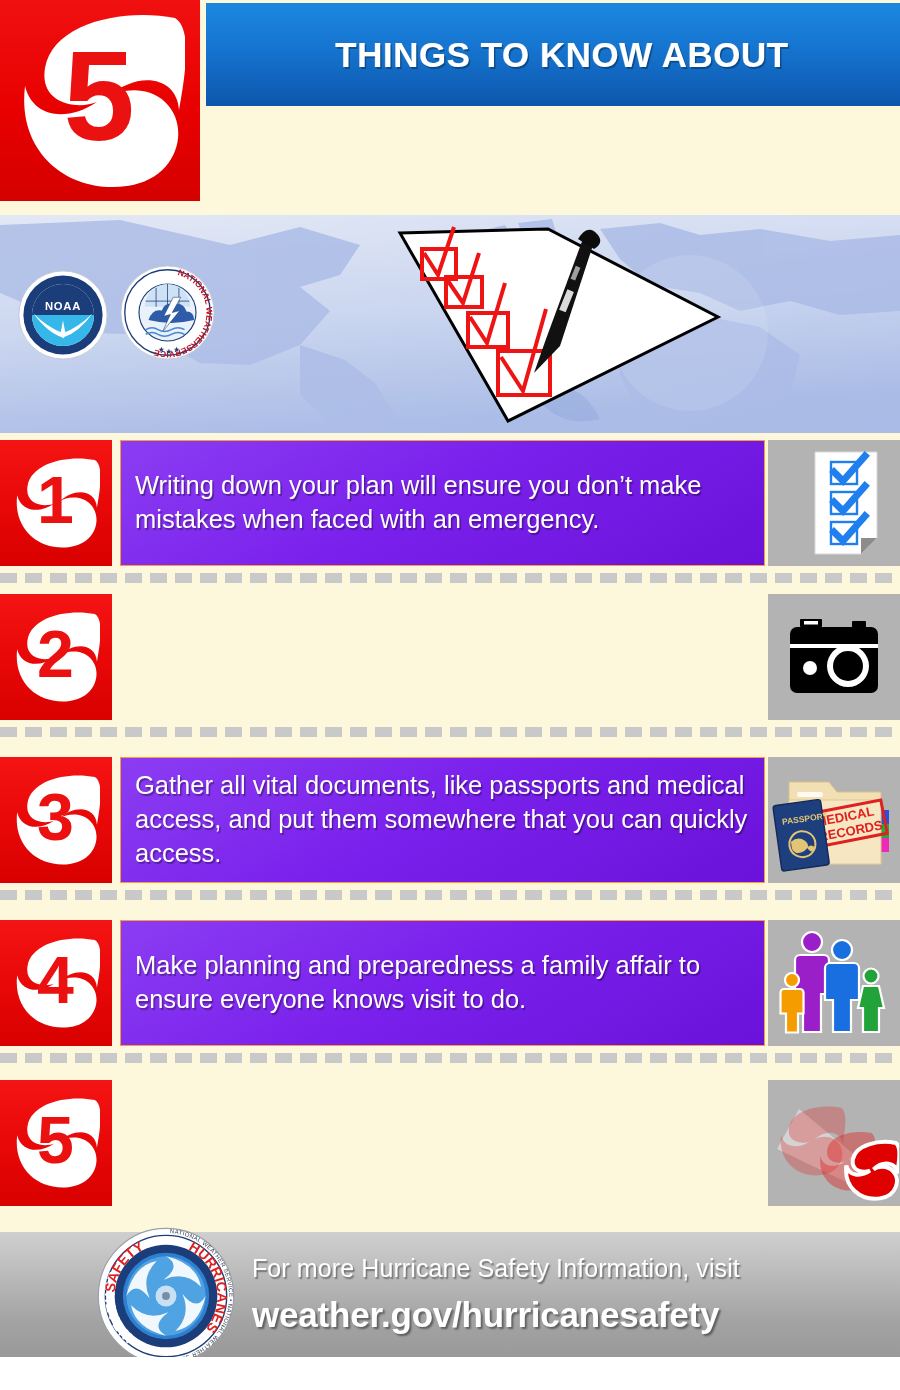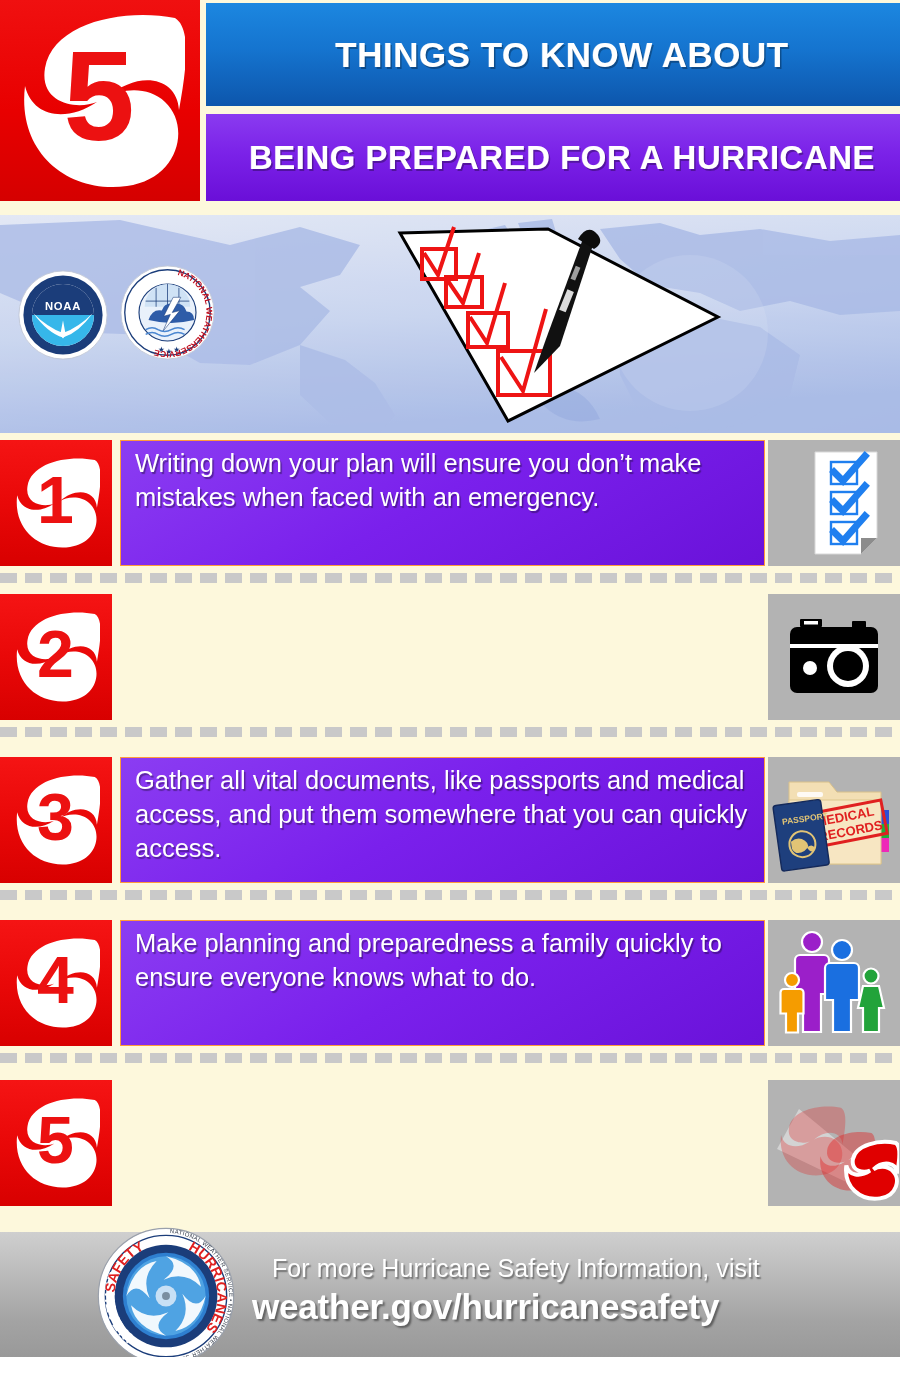--- a/index.html
+++ b/index.html
@@ -55,21 +55,21 @@
   .num-block {
     position: absolute; left: 0; top: 0; width: 112px; height: 100%;
     background: linear-gradient(180deg,#f51414 0%, #e90808 50%, #d80000 100%);
     overflow: hidden;
   }
   .num-block svg { position: absolute; left: 50%; top: 50%; transform: translate(-50%,-50%); }
   .stmt-bar {
     position: absolute; left: 120px; top: 0; width: 645px; height: 100%;
     background: linear-gradient(150deg,#8b3df2 0%, #7a20ec 48%, #6a12d9 100%);
     border: 1px solid #ff9a3c;
-    display: flex; padding: 6px 2px 6px 14px;
+    display: flex; align-items: center; padding: 6px 2px 6px 14px;
   }
   .stmt-text {
     color: #ffffff; font-size: 25.5px; line-height: 1.33; font-weight: 400;
     text-shadow: 1.5px 1.5px 1px rgba(0,0,0,0.35);
   }
   .icon-block {
     position: absolute; left: 768px; top: 0; width: 132px; height: 100%;
     background: #b3b3b3; display: flex; align-items: center; justify-content: center;
     overflow: hidden;
   }
@@ -82,24 +82,23 @@
   
   .footer {
     position: absolute; left: 0; top: 1232px; width: 900px; height: 125px;
     background: linear-gradient(180deg,#cfcfcf 0%, #bdbdbd 30%, #a3a3a3 72%, #999999 100%);
   }
   .footer-seal { position: absolute; left: 96px; top: -6px; }
   .footer-text { position: absolute; left: 252px; top: 22px; }
   .footer-line1 {
     color: #ffffff; font-size: 25px; font-weight: 400; letter-spacing: 0.1px;
     text-shadow: 1.5px 1.5px 1.5px rgba(0,0,0,0.40);
-    margin-left: 20px;
   }
   .footer-line2 {
-    color: #ffffff; font-size: 35px; font-weight: bold; margin-top: 4px; letter-spacing: -0.2px;
+    color: #ffffff; font-size: 35px; font-weight: bold; margin-top: 12px; letter-spacing: -0.2px;
     text-shadow: 2px 2px 2px rgba(0,0,0,0.42);
   }
   .bottom-strip { position: absolute; left: 0; top: 1357px; width: 900px; height: 33px; background: #ffffff; }
 </style>
 </head>
 <body>
 
 <div id="page">
 
   <div class="header">
@@ -110,23 +109,20 @@
                  C2 146 52 188 112 180 C164 173 176 120 150 96 C134 80 106 82 92 92
                  C122 64 162 70 164 104 C172 60 176 22 160 12 Z" fill="#ffffff"></path>
         <text x="84" y="134" font-family="Liberation Sans, sans-serif" font-size="128" font-weight="bold" fill="#ec1111" text-anchor="middle">5</text>
       </svg>
     </div>
 
     <div class="title-bar title-top">
       <span class="title-text">THINGS TO KNOW ABOUT</span>
     </div>
 
-    <div class="title-bar title-bottom">
-      <span class="title-text">BEING PREPARED FOR A HURRICANE</span>
-    </div>
   </div>
 
   <div class="banner">
 
     <svg class="map" viewBox="0 0 900 218" preserveAspectRatio="none">
       <defs>
         <linearGradient id="seaGrad" x1="0" y1="0" x2="0.25" y2="1">
           <stop offset="0%" stop-color="#e4e9f6"></stop>
           <stop offset="55%" stop-color="#c9d5ef"></stop>
           <stop offset="100%" stop-color="#a9bbe6"></stop>
@@ -312,21 +308,21 @@
   <div class="row" style="top:920px;height:126px;">
     <div class="num-block">
       <svg width="88" height="108" viewBox="0 0 170 190">
         <path d="M160 12 C110 2 38 16 30 62 C24 98 62 104 82 96 C52 116 18 112 10 80
                  C2 146 52 188 112 180 C164 173 176 120 150 96 C134 80 106 82 92 92
                  C122 64 162 70 164 104 C172 60 176 22 160 12 Z" fill="#ffffff"></path>
         <text x="84" y="134" font-family="Liberation Sans, sans-serif" font-size="128" font-weight="bold" fill="#ec1111" text-anchor="middle">4</text>
       </svg>
     </div>
     <div class="stmt-bar">
-      <span class="stmt-text">Make planning and preparedness a family quickly to ensure everyone knows what to do.</span>
+      <span class="stmt-text">Make planning and preparedness a family affair to ensure everyone knows visit to do.</span>
     </div>
     <div class="icon-block">
       <svg width="112" height="110" viewBox="0 0 112 110">
         <g stroke="#ffffff" stroke-width="2.2">
           <g fill="#9b1fc9">
             <circle cx="34" cy="14" r="10"></circle>
             <path d="M22 27 h24 a5 5 0 0 1 5 5 v34 h-8 v38 h-18 v-38 h-8 v-34 a5 5 0 0 1 5 -5 Z"></path>
           </g>
           <g fill="#1a6fe0">
             <circle cx="64" cy="22" r="10"></circle>

